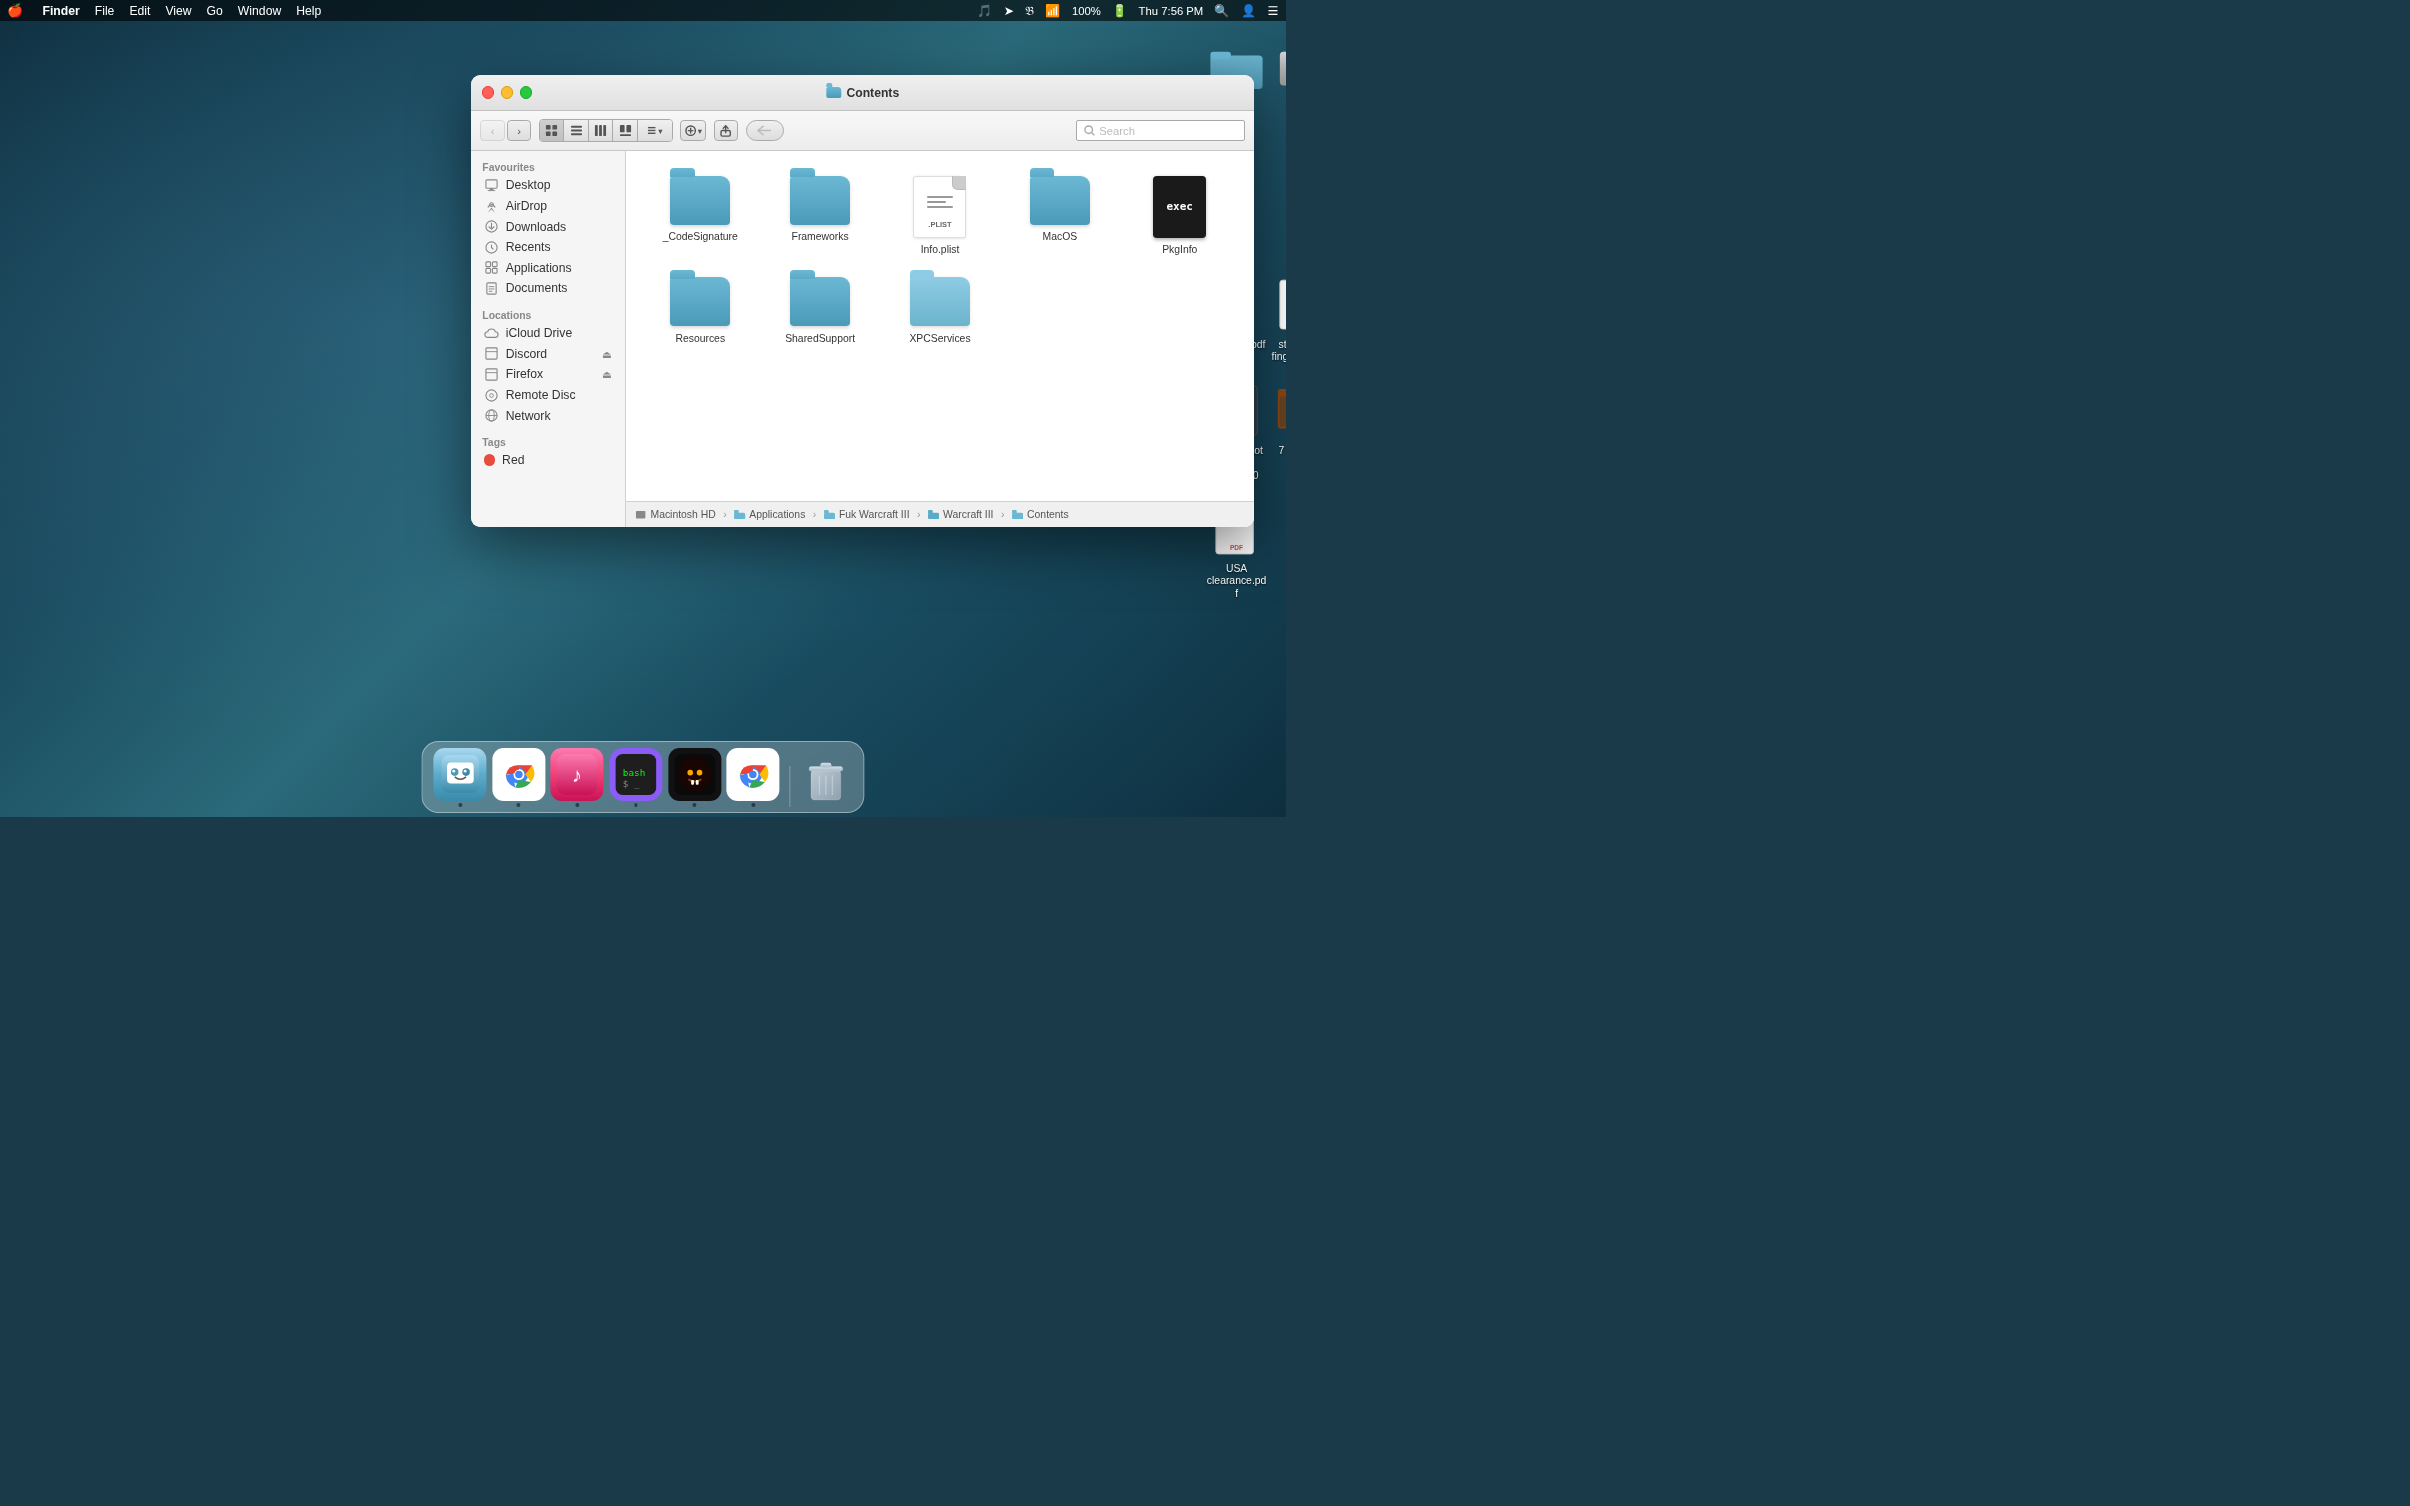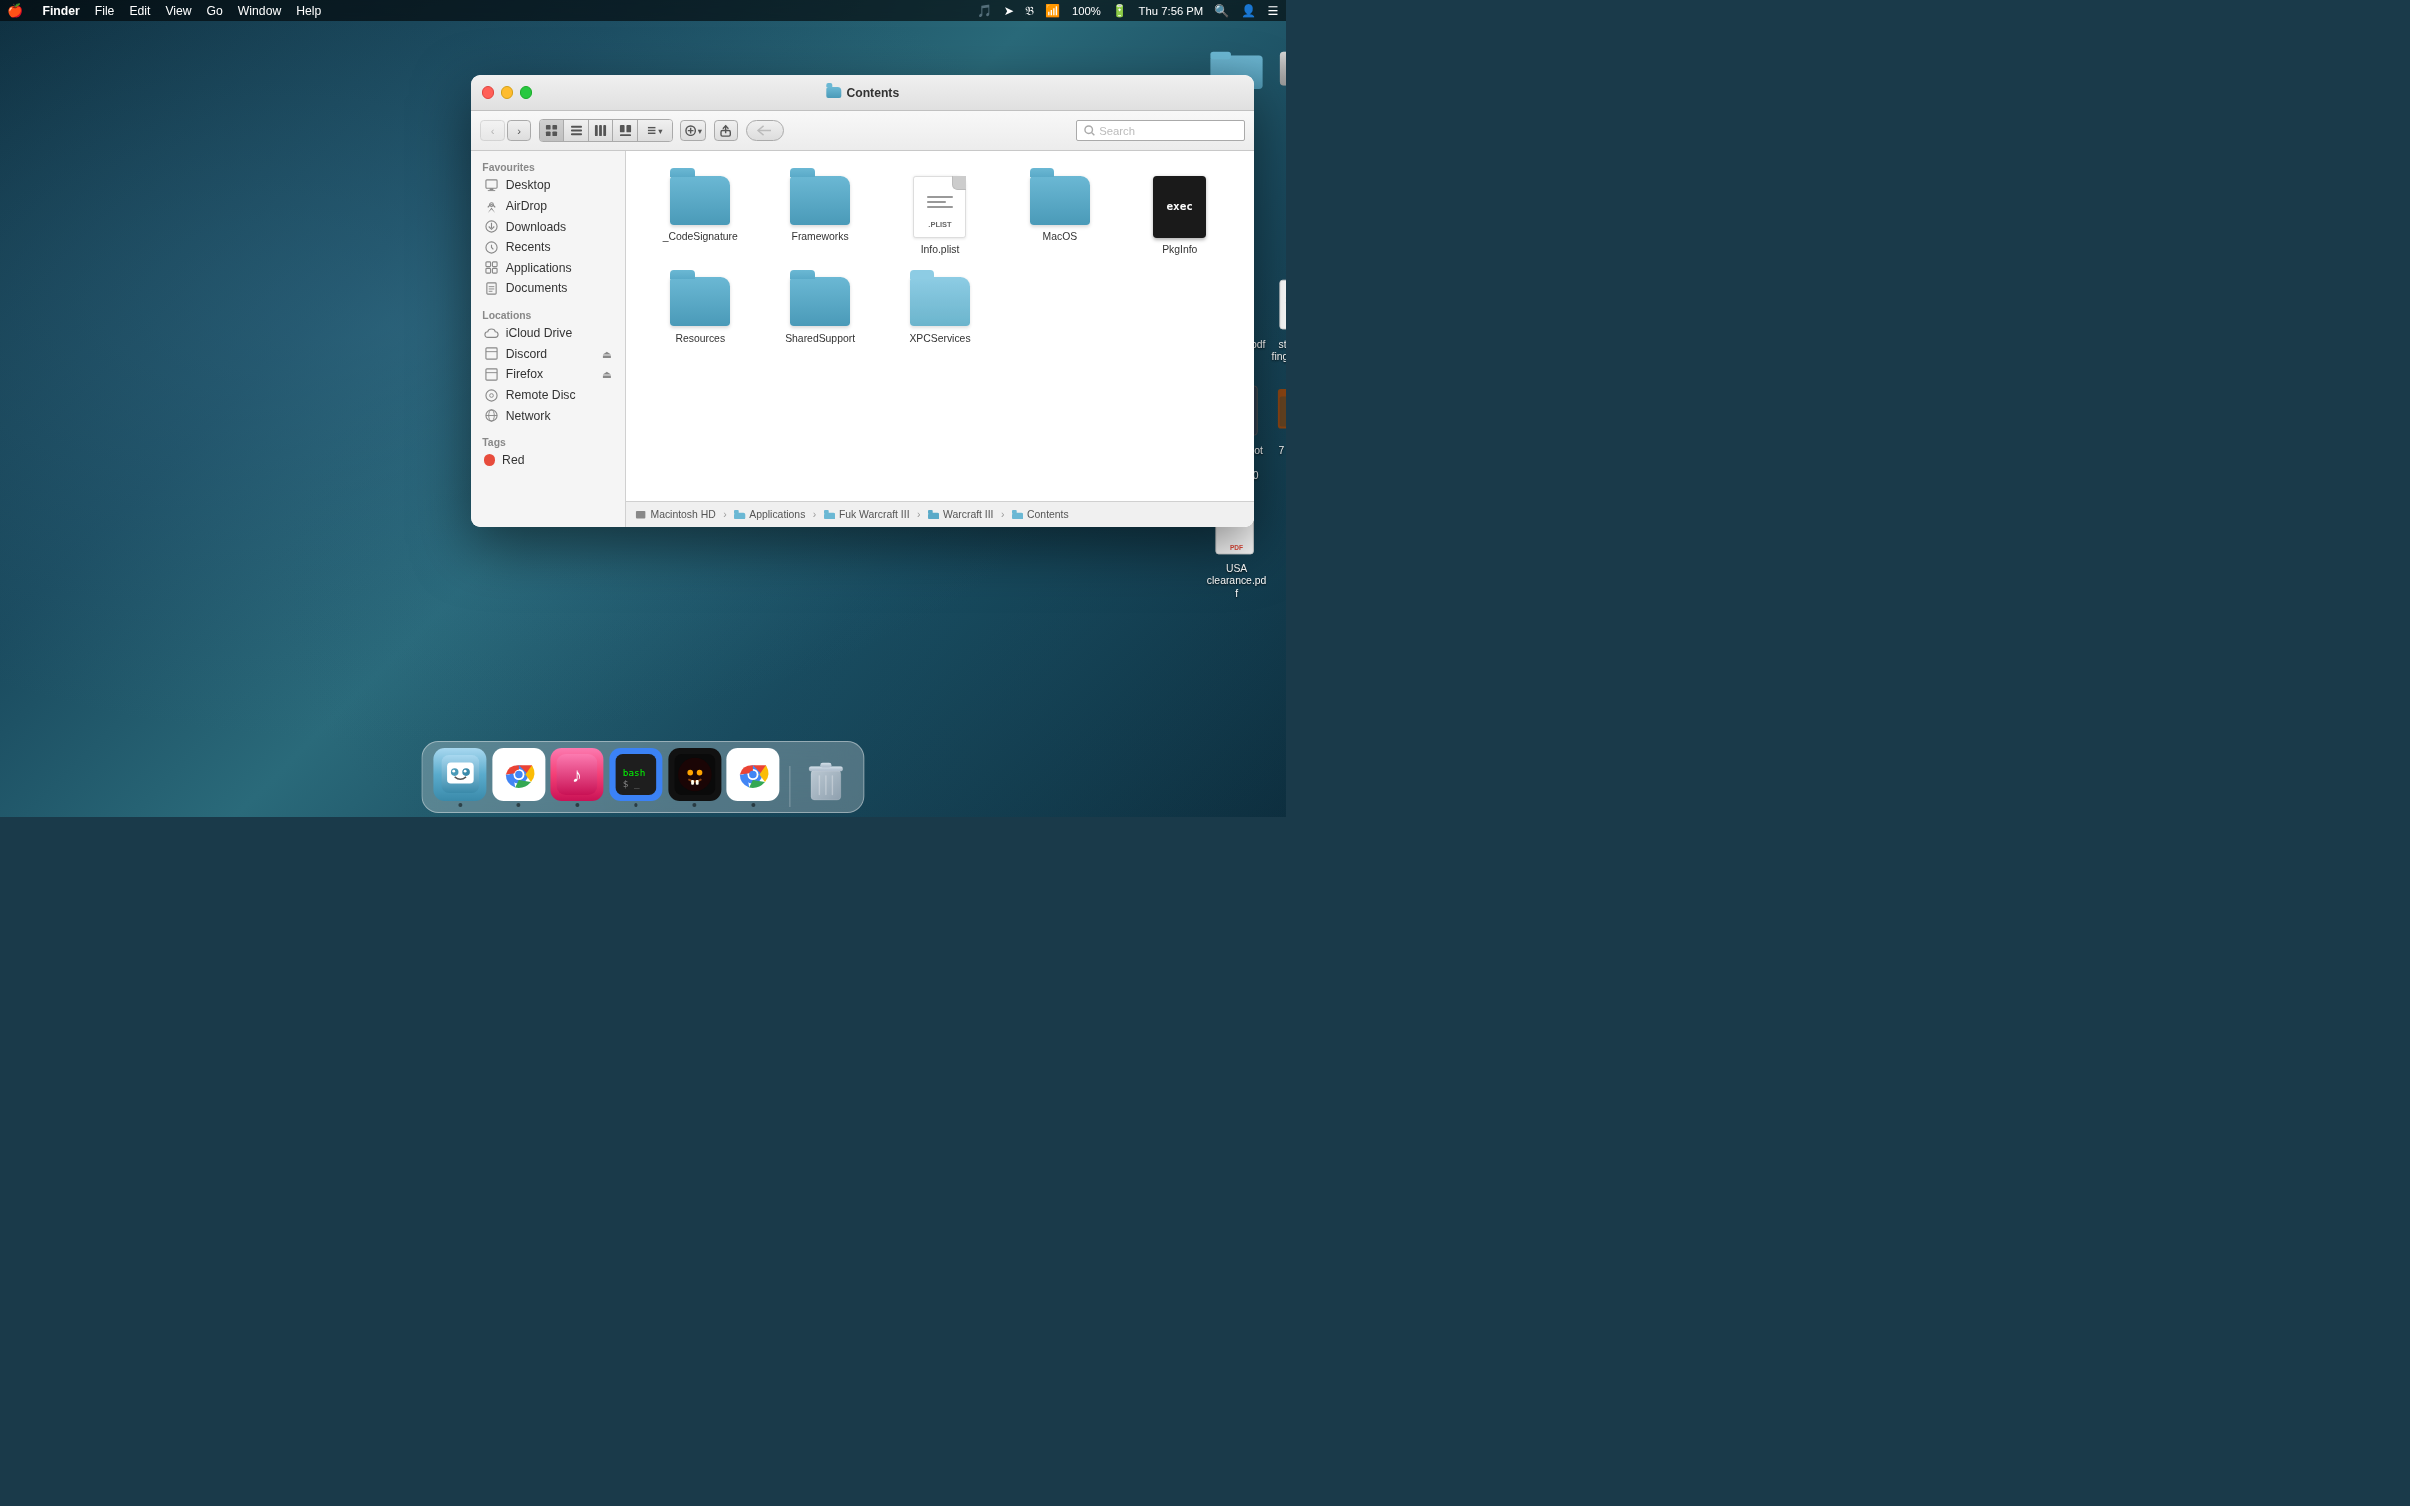--- a/index.html
+++ b/index.html
@@ -1089,21 +1089,21 @@
             <stop offset="1" stop-color="#c91255"></stop>
           </linearGradient>
         </defs>
         <text x="22" y="30" text-anchor="middle" font-size="22" fill="white">♪</text>
       </svg>
     </div>
     <div class="dock-dot"></div>
   </div>
 
   <div class="dock-item">
-    <div class="dock-icon" style="background:#3b82f6;">
+    <div class="dock-icon" style="background:#8b5cf6;border-radius:14px;">
       <svg width="41" height="41" viewBox="0 0 44 44">
         <rect width="44" height="44" rx="8" fill="#1e1e1e"></rect>
         <text x="8" y="24" font-family="monospace" font-size="10" fill="#00ff00">bash</text>
         <text x="8" y="35" font-family="monospace" font-size="10" fill="#888">$ _</text>
       </svg>
     </div>
     <div class="dock-dot"></div>
   </div>
 
   <div class="dock-item">

